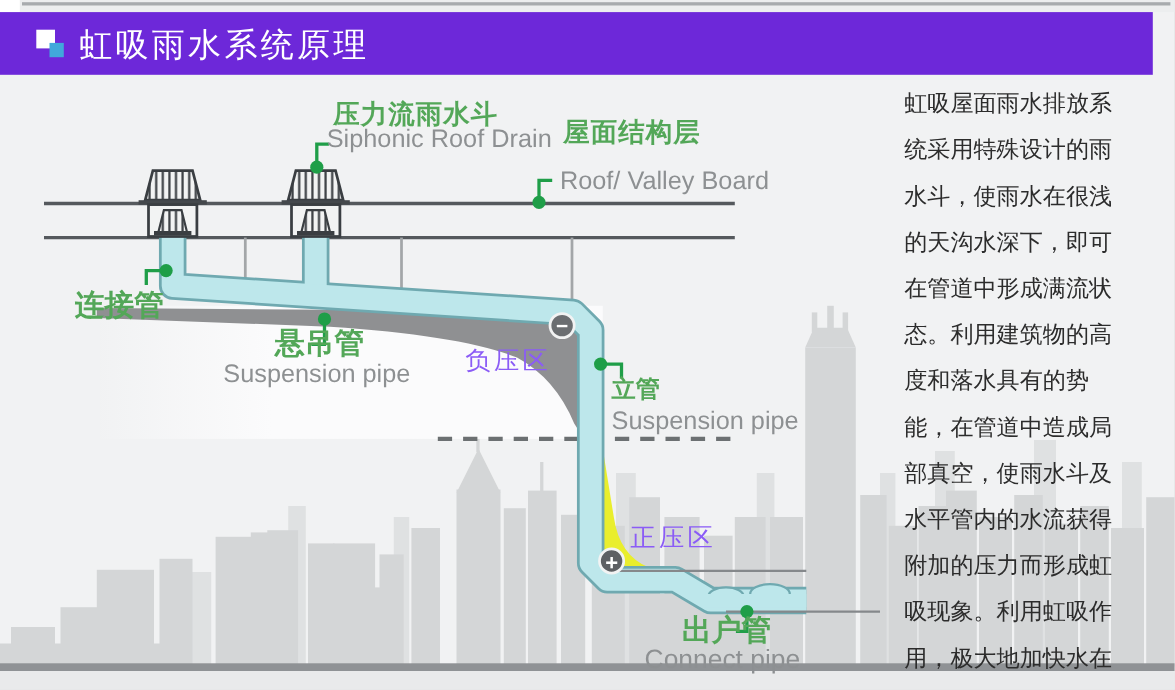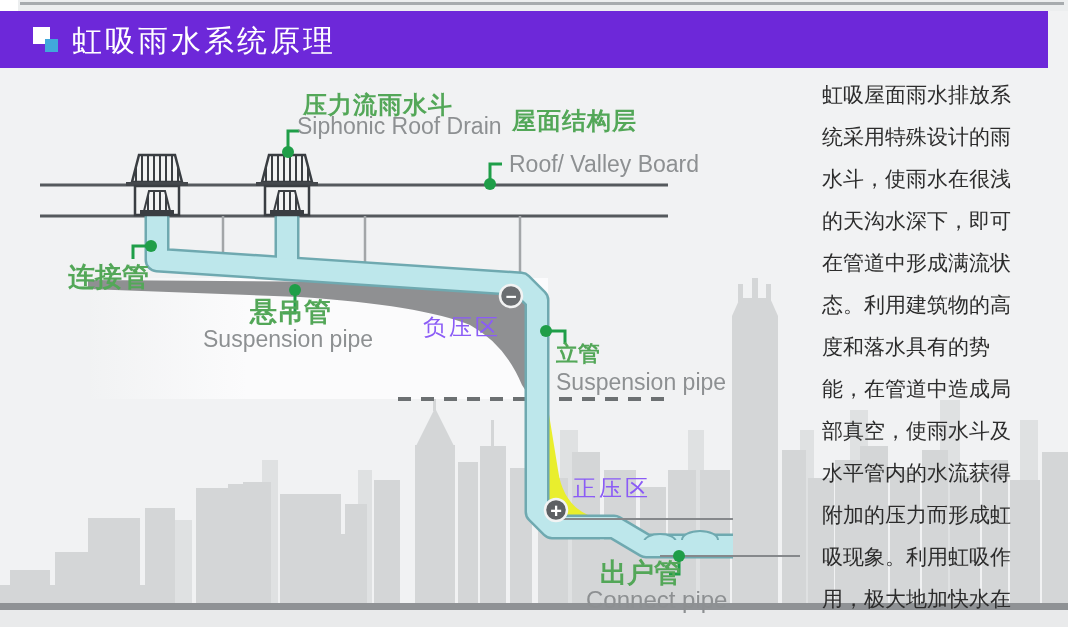--- a/index.html
+++ b/index.html
@@ -204,21 +204,21 @@
 <div class="lbl zh" style="left:206px;top:298px;font-size:27px;margin-left:44px;">悬吊管</div>
 <div class="lbl en" style="left:203px;top:327px;font-size:23px;">Suspension pipe</div>
 
 <div class="lbl zone" style="left:423px;top:315px;font-size:23px;">负压区</div>
 
 <div class="lbl zh" style="left:556px;top:342px;font-size:22px;">立管</div>
 <div class="lbl en" style="left:556px;top:370px;font-size:23px;">Suspension pipe</div>
 
 <div class="lbl zone" style="left:573px;top:476px;font-size:23px;">正压区</div>
 
-<div class="lbl zh" style="left:600px;top:559px;font-size:27px;">出户管</div>
+<div class="lbl zh" style="left:620px;top:559px;font-size:27px;">出户管</div>
 <div class="lbl en" style="left:586px;top:587px;font-size:24px;">Connect pipe</div>
 
 <div class="para">虹吸屋面雨水排放系
 统采用特殊设计的雨
 水斗，使雨水在很浅
 的天沟水深下，即可
 在管道中形成满流状
 态。利用建筑物的高
 度和落水具有的势
 能，在管道中造成局

